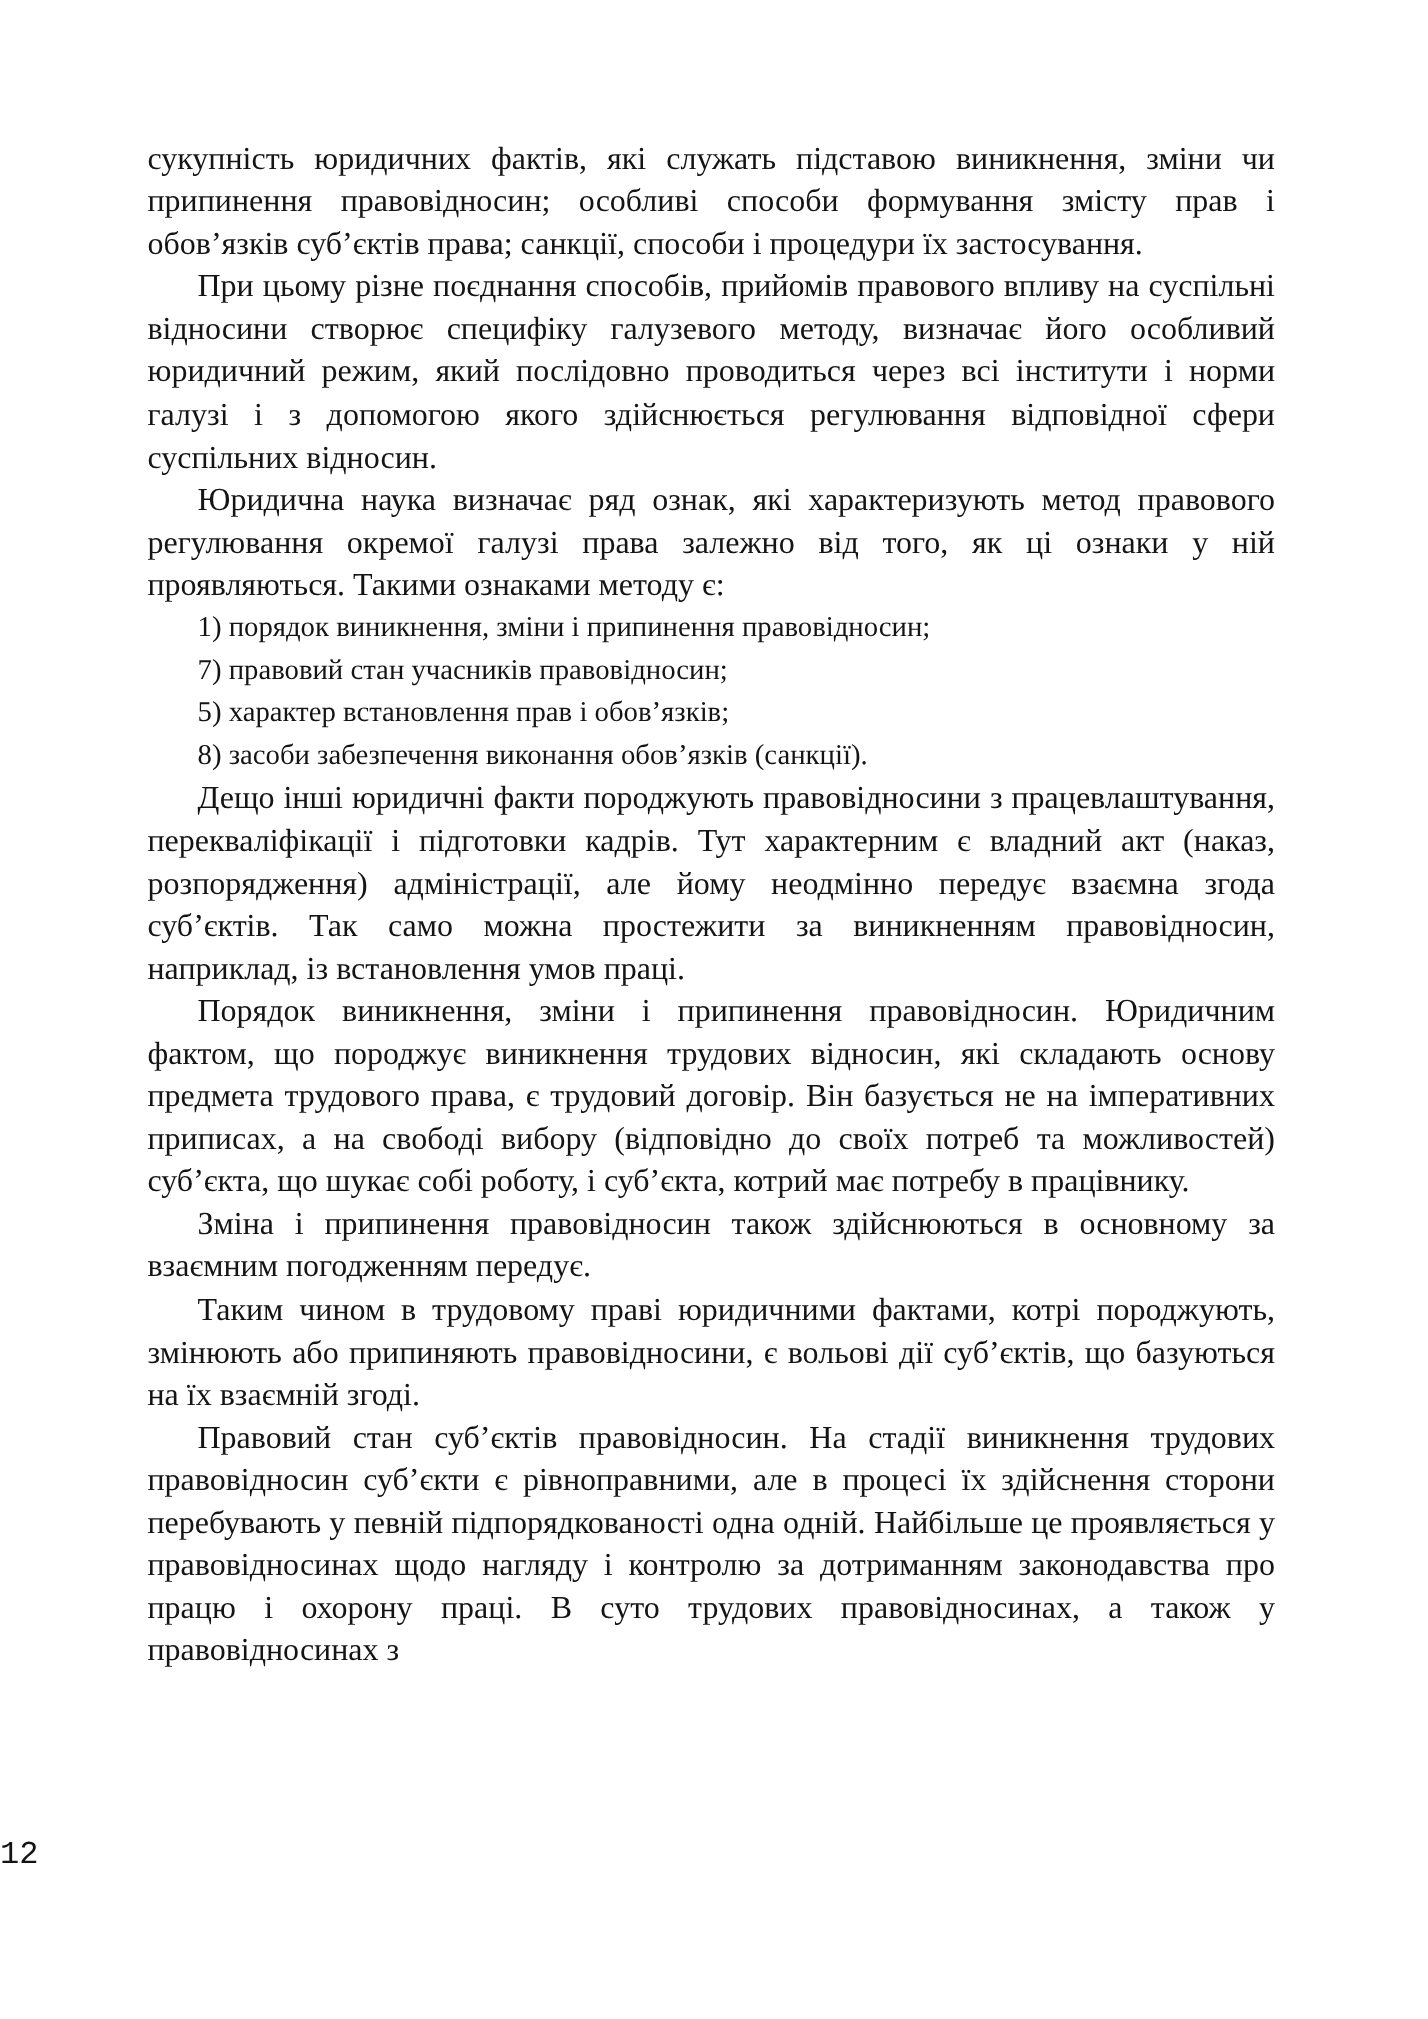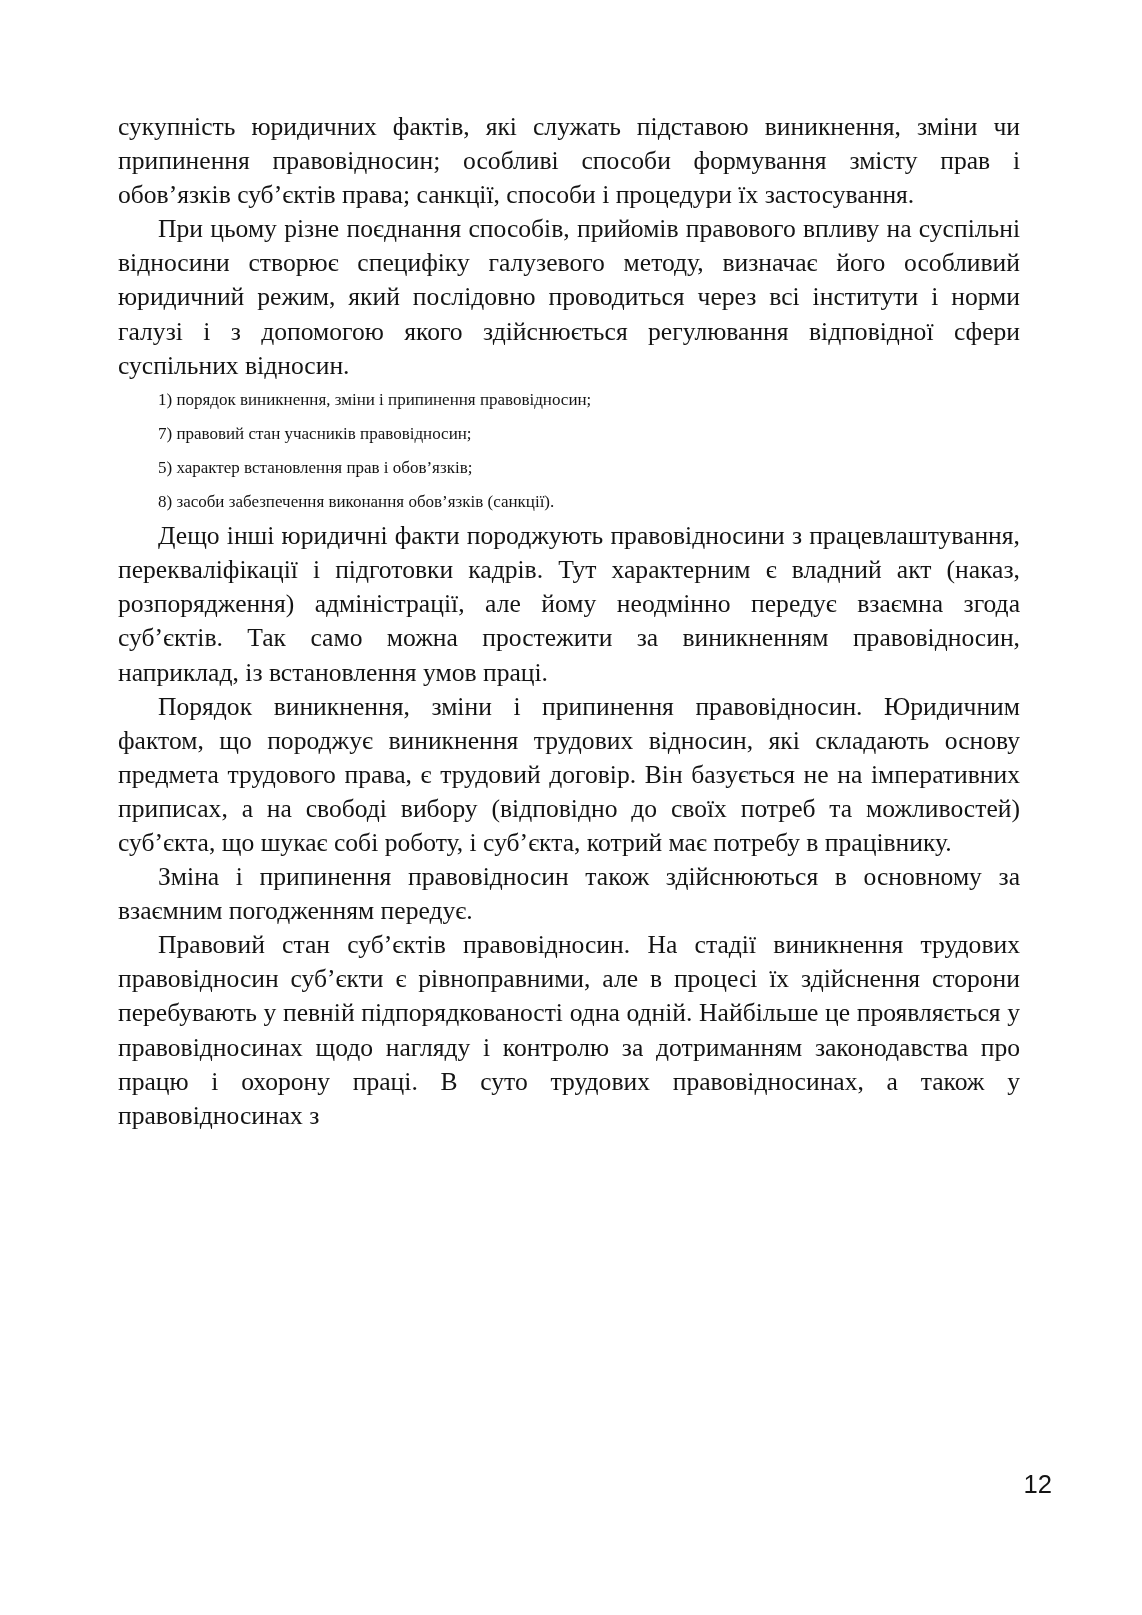--- a/index.html
+++ b/index.html
@@ -28,49 +28,51 @@
     text-align: justify;
     text-indent: 40px;
     hyphens: none;
   }
   .para.noindent {
     text-indent: 0;
     font-family: Liberation Serif, serif;
   }
   .list-item {
     margin: 0;
-    font-size: 17px;
+    font-size: 23px;
     line-height: 34.1px;
     text-align: left;
     padding-left: 40px;
   }
   .page-number {
     position: absolute;
     left: 0;
     width: 1052px;
     top: 1467px;
-    text-align: right;
+    text-align: left;
     font-size: 25.6px;
     line-height: 34px;
-    font-family: Liberation Sans, sans-serif;
+    font-family: Liberation Mono, monospace;
   }
 </style>
 </head>
 <body>
 
 <div class="page">
   <p class="para noindent">сукупність юридичних фактів, які служать підставою виникнення, зміни чи припинення правовідносин; особливі способи формування змісту прав і обов’язків суб’єктів права; санкції, способи і процедури їх застосування.</p>
   <p class="para">При цьому різне поєднання способів, прийомів правового впливу на суспільні відносини створює специфіку галузевого методу, визначає його особливий юридичний режим, який послідовно проводиться через всі інститути і норми галузі і з допомогою якого здійснюється регулювання відповідної сфери суспільних відносин.</p>
+  <p class="para">Юридична наука визначає ряд ознак, які характеризують метод правового регулювання окремої галузі права залежно від того, як ці ознаки у ній проявляються. Такими ознаками методу є:</p>
 
   <div>
     <p class="list-item">1) порядок виникнення, зміни і припинення правовідносин;</p>
     <p class="list-item">7) правовий стан учасників правовідносин;</p>
     <p class="list-item">5) характер встановлення прав і обов’язків;</p>
     <p class="list-item">8) засоби забезпечення виконання обов’язків (санкції).</p>
   </div>
 
   <p class="para">Дещо інші юридичні факти породжують правовідносини з працевлаштування, перекваліфікації і підготовки кадрів. Тут характерним є владний акт (наказ, розпорядження) адміністрації, але йому неодмінно передує взаємна згода суб’єктів. Так само можна простежити за виникненням правовідносин, наприклад, із встановлення умов праці.</p>
   <p class="para">Порядок виникнення, зміни і припинення правовідносин. Юридичним фактом, що породжує виникнення трудових відносин, які складають основу предмета трудового права, є трудовий договір. Він базується не на імперативних приписах, а на свободі вибору (відповідно до своїх потреб та можливостей) суб’єкта, що шукає собі роботу, і суб’єкта, котрий має потребу в працівнику.</p>
   <p class="para">Зміна і припинення правовідносин також здійснюються в основному за взаємним погодженням передує.</p>
+  <p class="para">Таким чином в трудовому праві юридичними фактами, котрі породжують, змінюють або припиняють правовідносини, є вольові дії суб’єктів, що базуються на їх взаємній згоді.</p>
   <p class="para">Правовий стан суб’єктів правовідносин. На стадії виникнення трудових правовідносин суб’єкти є рівноправними, але в процесі їх здійснення сторони перебувають у певній підпорядкованості одна одній. Найбільше це проявляється у правовідносинах щодо нагляду і контролю за дотриманням законодавства про працю і охорону праці. В суто трудових правовідносинах, а також у правовідносинах з</p>
 </div>
 
 <div class="page-number">12</div>
 
 </body></html>

